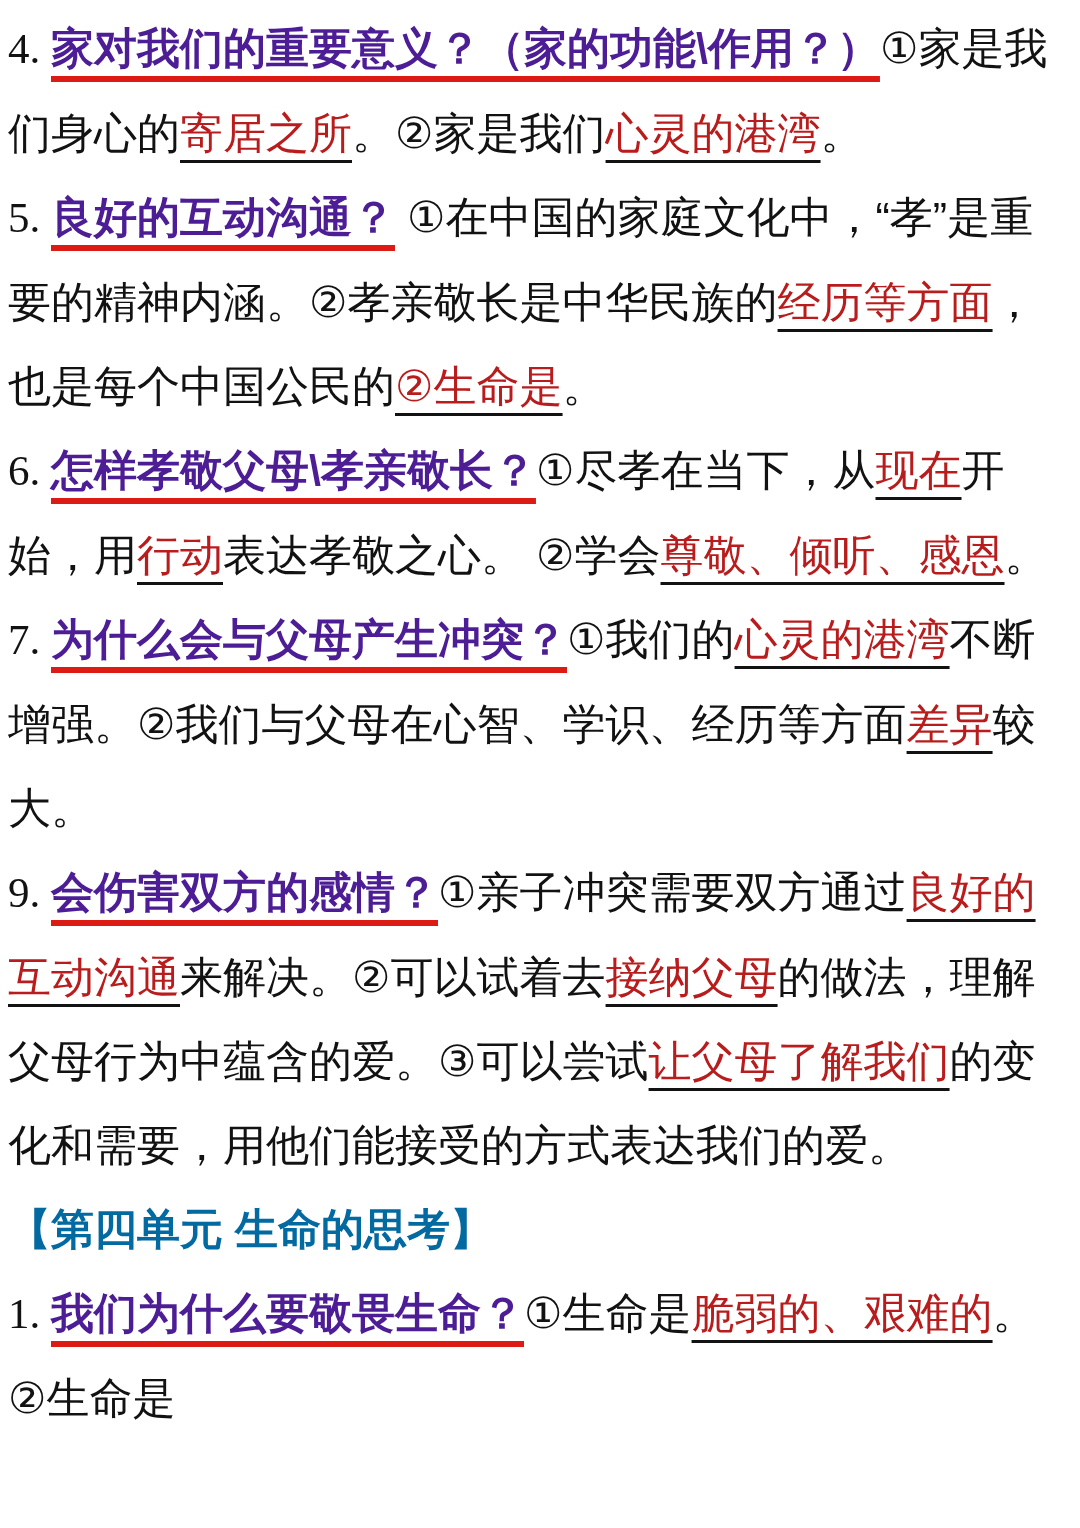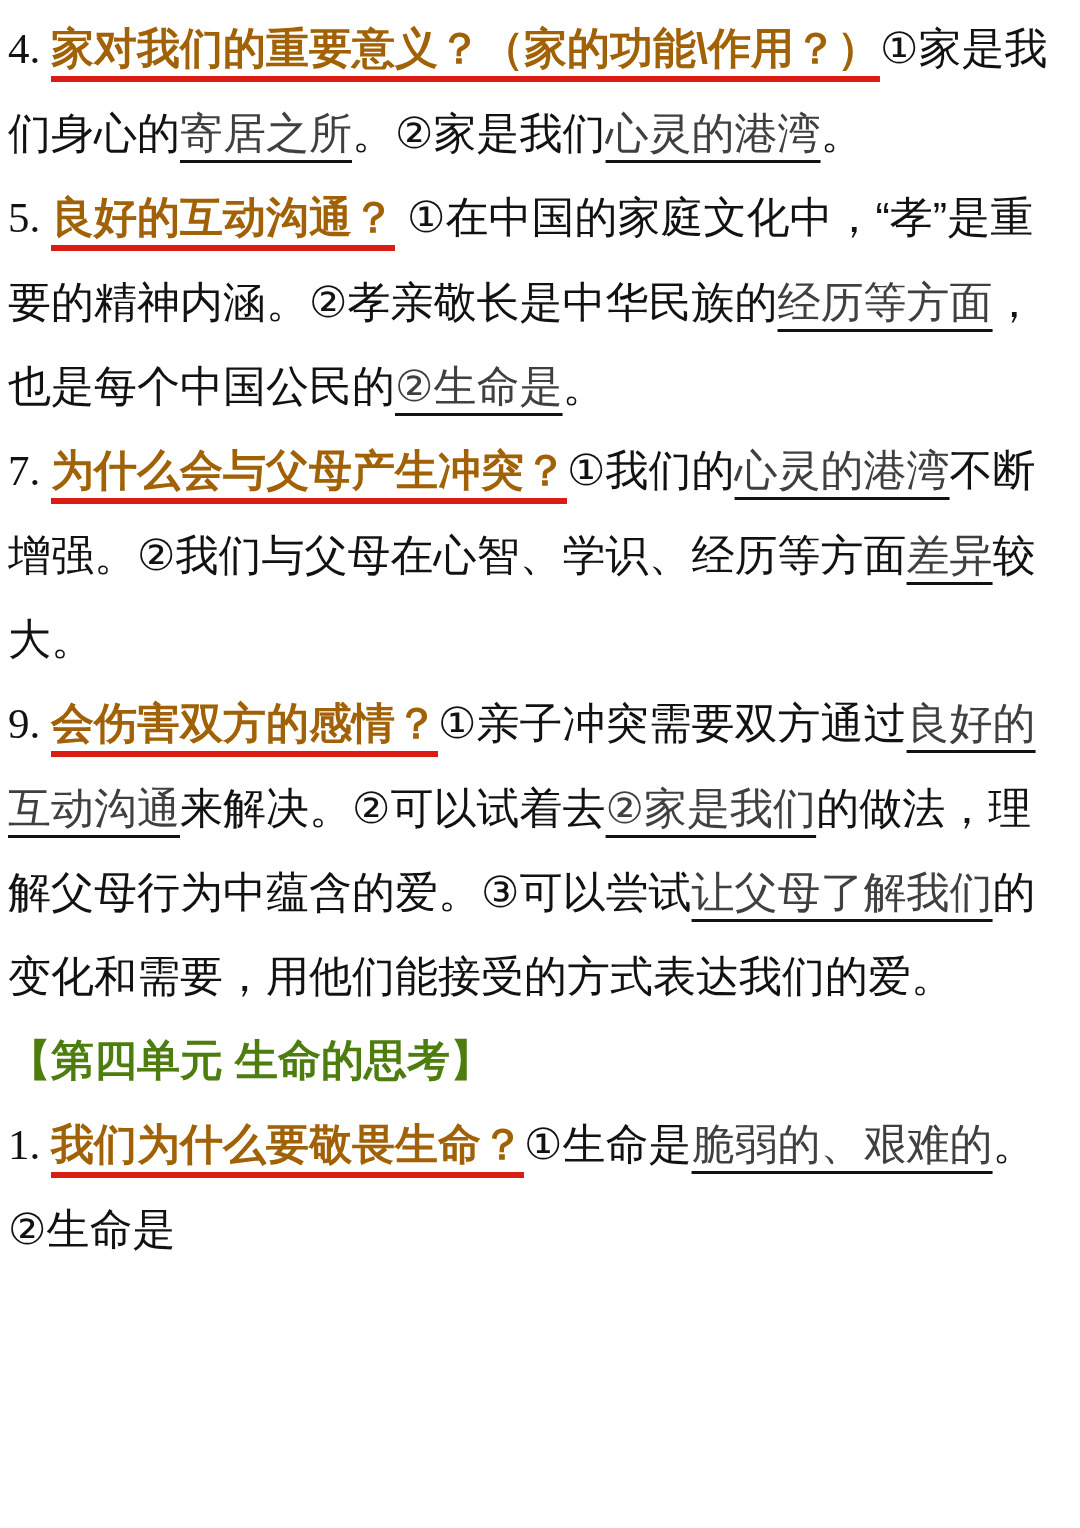--- a/index.html
+++ b/index.html
@@ -24,45 +24,46 @@
   .para {
     margin: 0;
     padding: 0;
     text-align: left;
   }
   .seg-num {
     font-family: "Liberation Serif", "DejaVu Serif", serif;
     color: #121212;
   }
   .seg-red {
-    color: #a16207;
+    color: #4c1d95;
     font-weight: bold;
     text-decoration: underline;
     text-decoration-color: #dc1b14;
     text-decoration-thickness: 6px;
     text-underline-offset: 13px;
   }
   .seg-black {
     color: #121212;
   }
   .seg-black-u {
-    color: #404040;
+    color: #b91c1c;
     text-decoration: underline;
     text-decoration-color: #121212;
     text-decoration-thickness: 3px;
     text-underline-offset: 12px;
   }
   .seg-blue {
-    color: #4d7c0f;
+    color: #0369a1;
     font-weight: bold;
   }
 </style>
 </head>
 <body>
 
 <div class="doc">
     <p class="para"><span class="seg-num">4. </span><span class="seg-red">家对我们的重要意义？（家的功能\作用？）</span><span class="seg-black">①家是我们身心的</span><span class="seg-black-u">寄居之所</span><span class="seg-black">。②家是我们</span><span class="seg-black-u">心灵的港湾</span><span class="seg-black">。</span></p>
     <p class="para"><span class="seg-num">5. </span><span class="seg-red">良好的互动沟通？</span><span class="seg-black"> ①在中国的家庭文化中，“孝”是重要的精神内涵。②孝亲敬长是中华民族的</span><span class="seg-black-u">经历等方面</span><span class="seg-black">，也是每个中国公民的</span><span class="seg-black-u">②生命是</span><span class="seg-black">。</span></p>
+    <p class="para"><span class="seg-num">6. </span><span class="seg-red">怎样孝敬父母\孝亲敬长？</span><span class="seg-black">①尽孝在当下，从</span><span class="seg-black-u">现在</span><span class="seg-black">开始，用</span><span class="seg-black-u">行动</span><span class="seg-black">表达孝敬之心。 ②学会</span><span class="seg-black-u">尊敬、倾听、感恩</span><span class="seg-black">。</span></p>
     <p class="para"><span class="seg-num">7. </span><span class="seg-red">为什么会与父母产生冲突？</span><span class="seg-black">①我们的</span><span class="seg-black-u">心灵的港湾</span><span class="seg-black">不断增强。②我们与父母在心智、学识、经历等方面</span><span class="seg-black-u">差异</span><span class="seg-black">较大。</span></p>
-    <p class="para"><span class="seg-num">9. </span><span class="seg-red">会伤害双方的感情？</span><span class="seg-black">①亲子冲突需要双方通过</span><span class="seg-black-u">良好的互动沟通</span><span class="seg-black">来解决。②可以试着去</span><span class="seg-black-u">②家是我们</span><span class="seg-black">的做法，理解父母行为中蕴含的爱。③可以尝试</span><span class="seg-black-u">让父母了解我们</span><span class="seg-black">的变化和需要，用他们能接受的方式表达我们的爱。</span></p>
+    <p class="para"><span class="seg-num">9. </span><span class="seg-red">会伤害双方的感情？</span><span class="seg-black">①亲子冲突需要双方通过</span><span class="seg-black-u">良好的互动沟通</span><span class="seg-black">来解决。②可以试着去</span><span class="seg-black-u">接纳父母</span><span class="seg-black">的做法，理解父母行为中蕴含的爱。③可以尝试</span><span class="seg-black-u">让父母了解我们</span><span class="seg-black">的变化和需要，用他们能接受的方式表达我们的爱。</span></p>
     <p class="para"><span class="seg-blue">【第四单元 生命的思考】</span></p>
     <p class="para"><span class="seg-num">1. </span><span class="seg-red">我们为什么要敬畏生命？</span><span class="seg-black">①生命是</span><span class="seg-black-u">脆弱的、艰难的</span><span class="seg-black">。②生命是</span></p>
   </div>
 
 </body></html>

